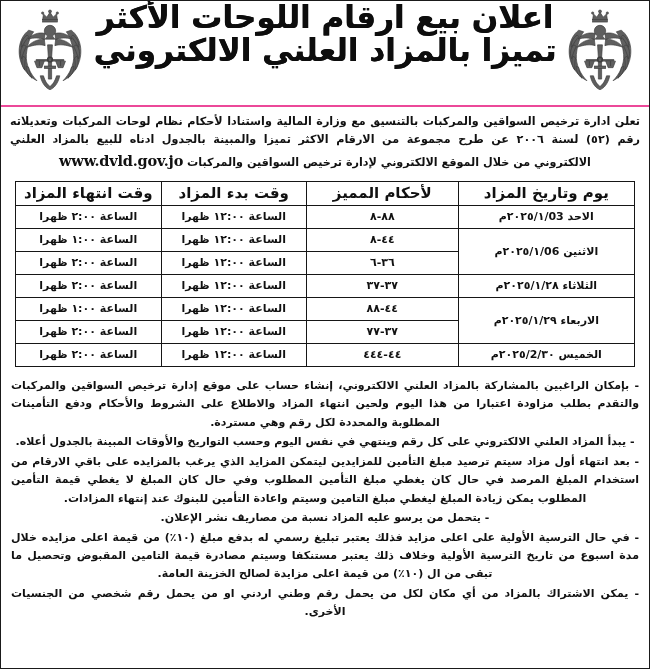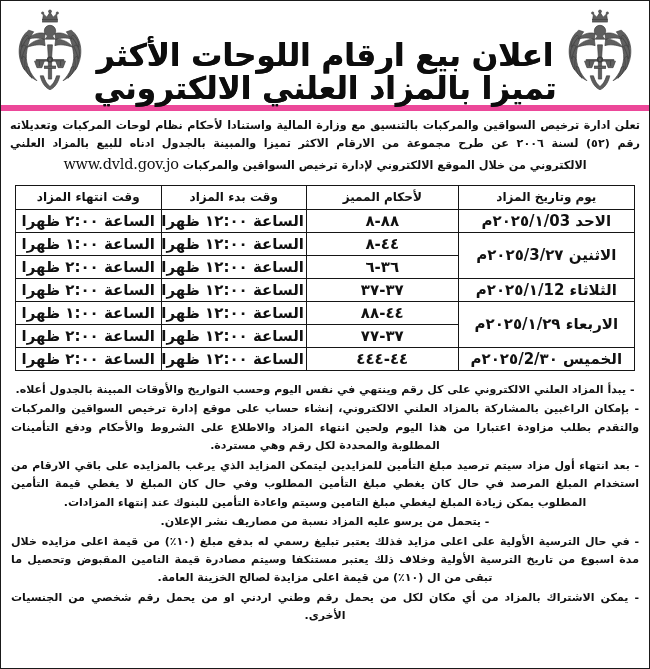--- a/index.html
+++ b/index.html
@@ -17,23 +17,23 @@
     box-sizing: border-box;
     background: #ffffff;
     overflow: hidden;
     border: 1px solid #1a1a1a;
   }
 
   
   .header {
     position: relative;
     height: 104px;
-    border-bottom: 6px solid #ec4899;
+    border-bottom: 2px solid #ec4899;
     display: flex;
-    align-items: flex-end;
+    align-items: flex-start;
     justify-content: center;
   }
   .emblem {
     position: absolute;
     top: 6px;
     width: 86px;
     height: 92px;
     display: flex;
     align-items: center;
     justify-content: center;
@@ -62,49 +62,49 @@
     font-size: 11.2px;
     font-weight: bold;
     line-height: 1.62;
     color: #111;
     text-align: justify;
     text-align-last: center;
   }
   .intro .url {
     font-family: "DejaVu Serif", "Liberation Serif", serif;
     font-size: 14.5px;
-    font-weight: normal;
+    font-weight: bold;
     direction: ltr;
     display: inline-block;
     letter-spacing: -0.2px;
   }
 
   
   .table-wrap {
     padding: 4px 14px 2px 14px;
   }
   table.auction {
     width: 100%;
     border-collapse: collapse;
     table-layout: fixed;
   }
   table.auction th,
   table.auction td {
     border: 1px solid #161616;
     text-align: center;
     vertical-align: middle;
-    font-size: 15px;
+    font-size: 11px;
     font-weight: bold;
     color: #111;
     height: 20px;
     padding: 1px 2px;
     white-space: nowrap;
   }
   table.auction th {
-    font-size: 12px;
+    font-size: 15px;
     height: 21px;
   }
   col.c-date  { width: 28.5%; }
   col.c-num   { width: 24.5%; }
   col.c-start { width: 23.5%; }
   col.c-end   { width: 23.5%; }
 
   
   .notes {
     padding: 8px 10px 6px 10px;
@@ -236,32 +236,32 @@
         </tr>
       </thead>
       <tbody id="auction-tbody">
           <tr>
             <td>الاحد ٢٠٢٥/١/03م</td>
             <td>٨٨-٨</td>
             <td>الساعة ١٢:٠٠ ظهرا</td>
             <td>الساعة ٢:٠٠ ظهرا</td>
           </tr>
           <tr>
-            <td rowspan="2">الاثنين ٢٠٢٥/3/٢٧م</td>
+            <td rowspan="2">الاثنين ٢٠٢٥/١/06م</td>
             <td>٤٤-٨</td>
             <td>الساعة ١٢:٠٠ ظهرا</td>
             <td>الساعة ١:٠٠ ظهرا</td>
           </tr>
           <tr>
             <td>٣٦-٦</td>
             <td>الساعة ١٢:٠٠ ظهرا</td>
             <td>الساعة ٢:٠٠ ظهرا</td>
           </tr>
           <tr>
-            <td>الثلاثاء ٢٠٢٥/١/12م</td>
+            <td>الثلاثاء ٢٠٢٥/١/٢٨م</td>
             <td>٣٧-٣٧</td>
             <td>الساعة ١٢:٠٠ ظهرا</td>
             <td>الساعة ٢:٠٠ ظهرا</td>
           </tr>
           <tr>
             <td rowspan="2">الاربعاء ٢٠٢٥/١/٢٩م</td>
             <td>٤٤-٨٨</td>
             <td>الساعة ١٢:٠٠ ظهرا</td>
             <td>الساعة ١:٠٠ ظهرا</td>
           </tr>
@@ -274,21 +274,21 @@
             <td>الخميس ٢٠٢٥/2/٣٠م</td>
             <td>٤٤-٤٤٤</td>
             <td>الساعة ١٢:٠٠ ظهرا</td>
             <td>الساعة ٢:٠٠ ظهرا</td>
           </tr>
         </tbody>
     </table>
   </div>
 
   <div class="notes" id="notes-list">
+      <div class="note">- بإمكان الراغبين بالمشاركة بالمزاد العلني الالكتروني، إنشاء حساب على موقع إدارة ترخيص السواقين والمركبات والتقدم بطلب مزاودة اعتبارا من هذا اليوم ولحين انتهاء المزاد والاطلاع على الشروط والأحكام ودفع التأمينات المطلوبة والمحددة لكل رقم وهي مستردة.</div>
       <div class="note">- يبدأ المزاد العلني الالكتروني على كل رقم وينتهي في نفس اليوم وحسب التواريخ والأوقات المبينة بالجدول أعلاه.</div>
-      <div class="note">- بإمكان الراغبين بالمشاركة بالمزاد العلني الالكتروني، إنشاء حساب على موقع إدارة ترخيص السواقين والمركبات والتقدم بطلب مزاودة اعتبارا من هذا اليوم ولحين انتهاء المزاد والاطلاع على الشروط والأحكام ودفع التأمينات المطلوبة والمحددة لكل رقم وهي مستردة.</div>
       <div class="note">- بعد انتهاء أول مزاد سيتم ترصيد مبلغ التأمين للمزايدين ليتمكن المزايد الذي يرغب بالمزايده على باقي الارقام من استخدام المبلغ المرصد في حال كان يغطي مبلغ التأمين المطلوب وفي حال كان المبلغ لا يغطي قيمة التأمين المطلوب يمكن زيادة المبلغ ليغطي مبلغ التامين وسيتم واعادة التأمين للبنوك عند إنتهاء المزادات.</div>
       <div class="note">- يتحمل من يرسو عليه المزاد نسبة من مصاريف نشر الإعلان.</div>
       <div class="note">- في حال الترسية الأولية على اعلى مزايد فذلك يعتبر تبليغ رسمي له بدفع مبلغ (١٠٪) من قيمة اعلى مزايده خلال مدة اسبوع من تاريخ الترسية الأولية وخلاف ذلك يعتبر مستنكفا وسيتم مصادرة قيمة التامين المقبوض وتحصيل ما تبقى من ال (١٠٪) من قيمة اعلى مزايدة لصالح الخزينة العامة.</div>
       <div class="note">- يمكن الاشتراك بالمزاد من أي مكان لكل من يحمل رقم وطني اردني او من يحمل رقم شخصي من الجنسيات الأخرى.</div>
     </div>
 
 </div>
 
 </body></html>

